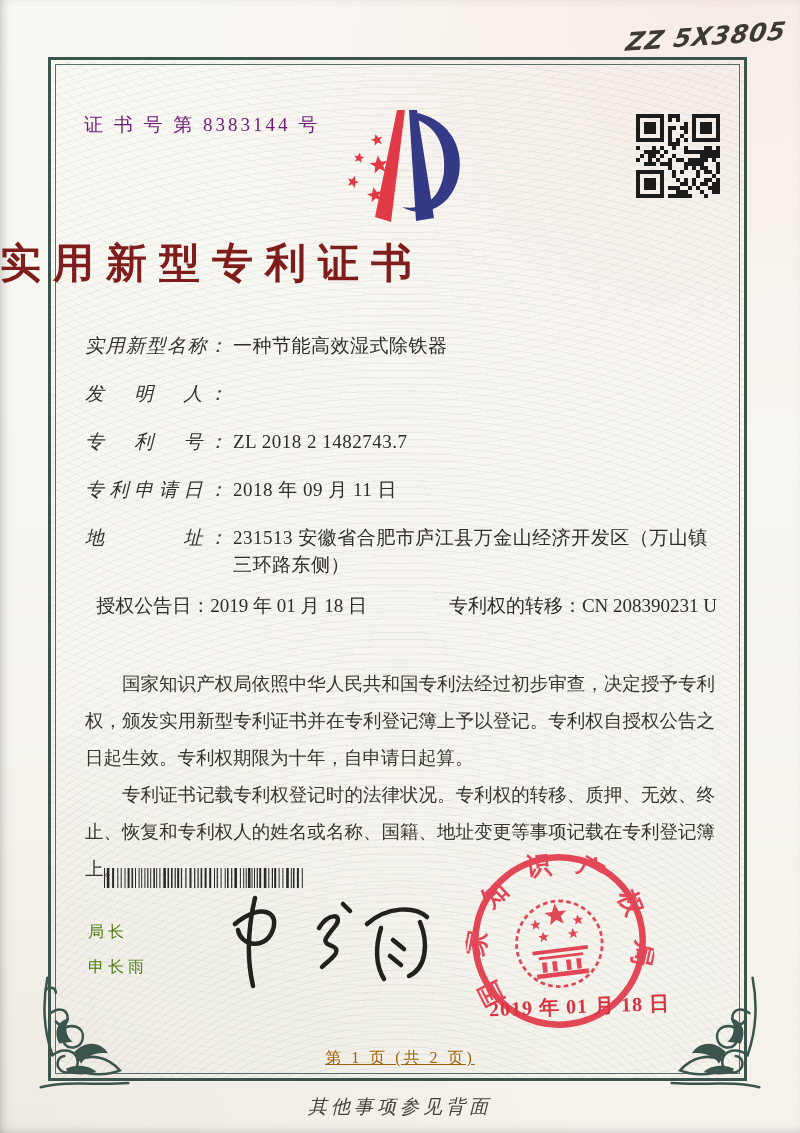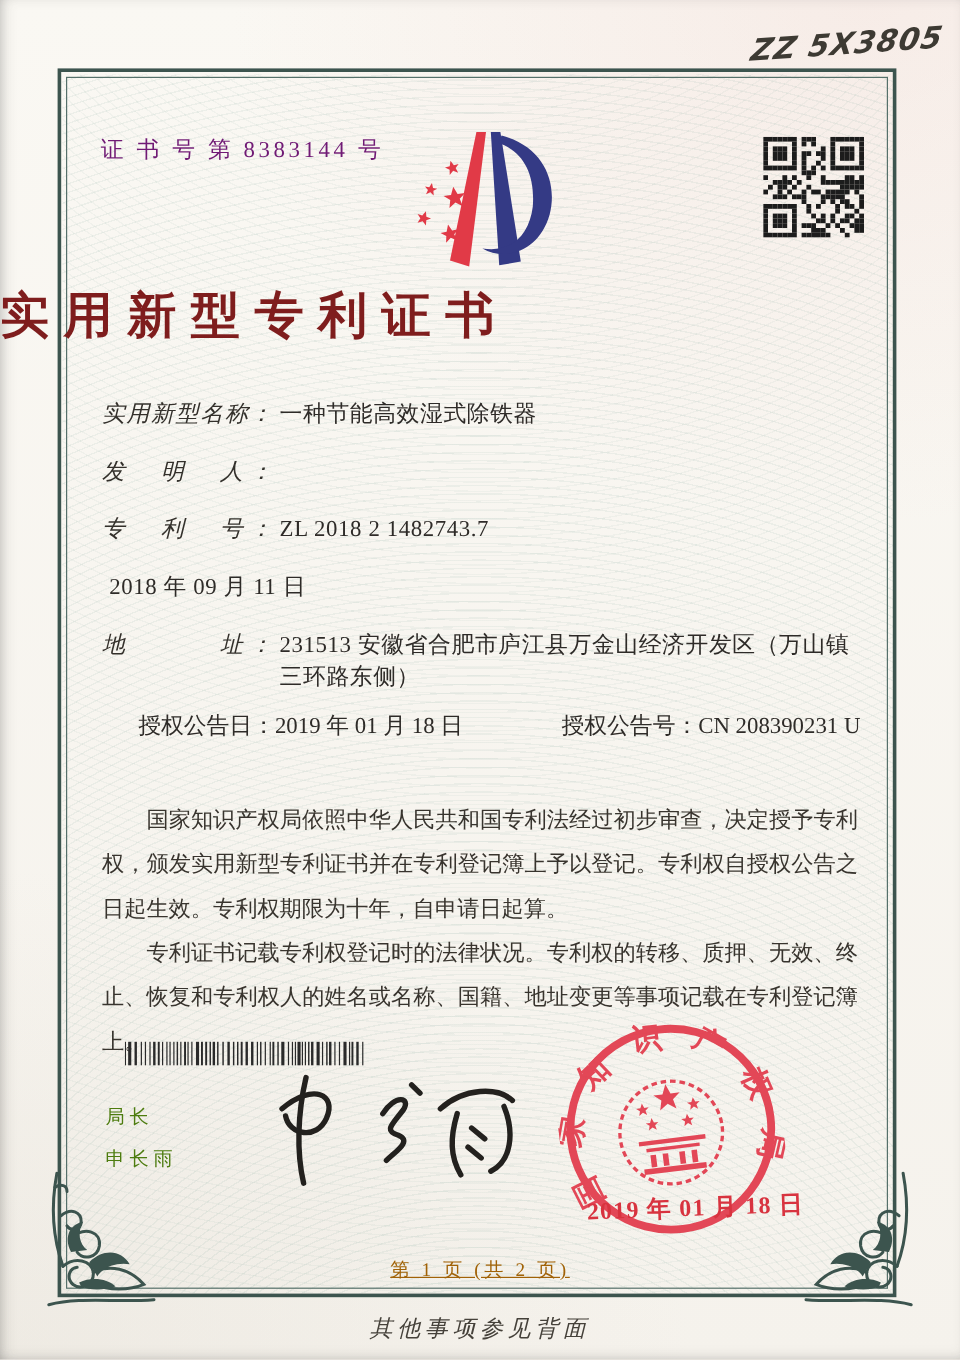--- a/index.html
+++ b/index.html
@@ -349,31 +349,32 @@
     <span class="fvalue">一种节能高效湿式除铁器</span>
   </div>
   <div class="frow">
     <span class="flabel">发　明　人：</span>
   </div>
   <div class="frow">
     <span class="flabel">专　利　号：</span>
     <span class="fvalue">ZL 2018 2 1482743.7</span>
   </div>
   <div class="frow">
+    <span class="flabel">专利申请日：</span>
     <span class="fvalue">2018 年 09 月 11 日</span>
   </div>
   <div class="frow" style="margin-bottom:14px;">
     <span class="flabel">地　　　址：</span>
     <span class="fvalue">231513 安徽省合肥市庐江县万金山经济开发区（万山镇三环路东侧）</span>
   </div>
   <div class="grant-row">
     <span>授权公告日：</span>
     <span>2019 年 01 月 18 日</span>
     <span class="grant-right">
-      <span>授权公告号：</span>
+      <span>专利权的转移：</span>
       <span>CN 208390231 U</span>
     </span>
   </div>
 </div>
 
 <div class="abs paras">
   <p>国家知识产权局依照中华人民共和国专利法经过初步审查，决定授予专利权，颁发实用新型专利证书并在专利登记簿上予以登记。专利权自授权公告之日起生效。专利权期限为十年，自申请日起算。</p>
   <p>专利证书记载专利权登记时的法律状况。专利权的转移、质押、无效、终止、恢复和专利权人的姓名或名称、国籍、地址变更等事项记载在专利登记簿上。</p>
 </div>
 

